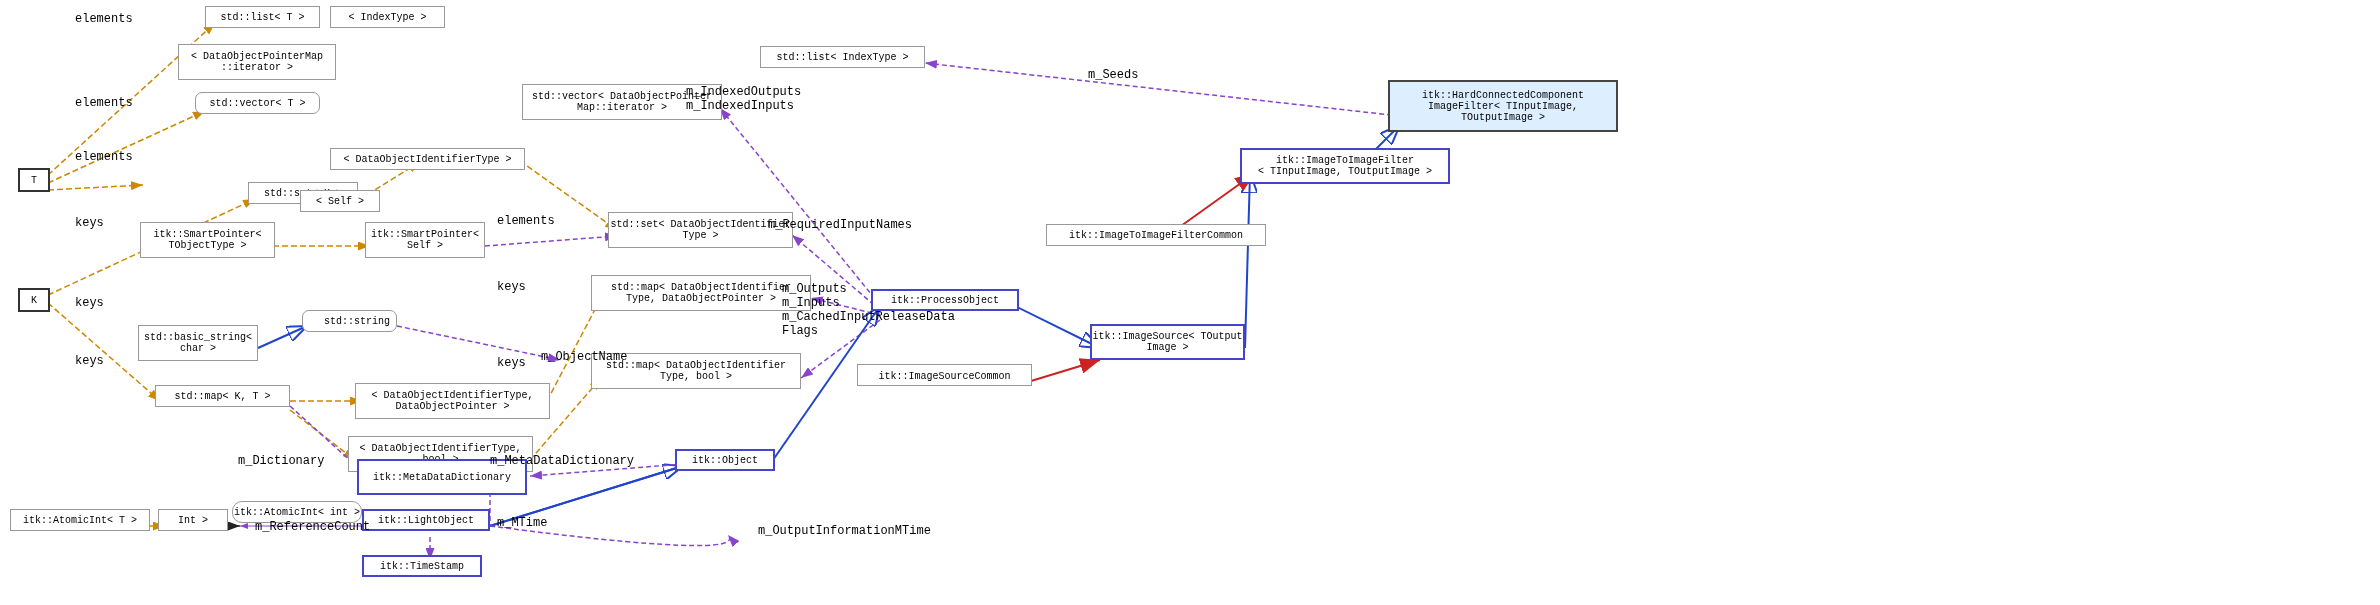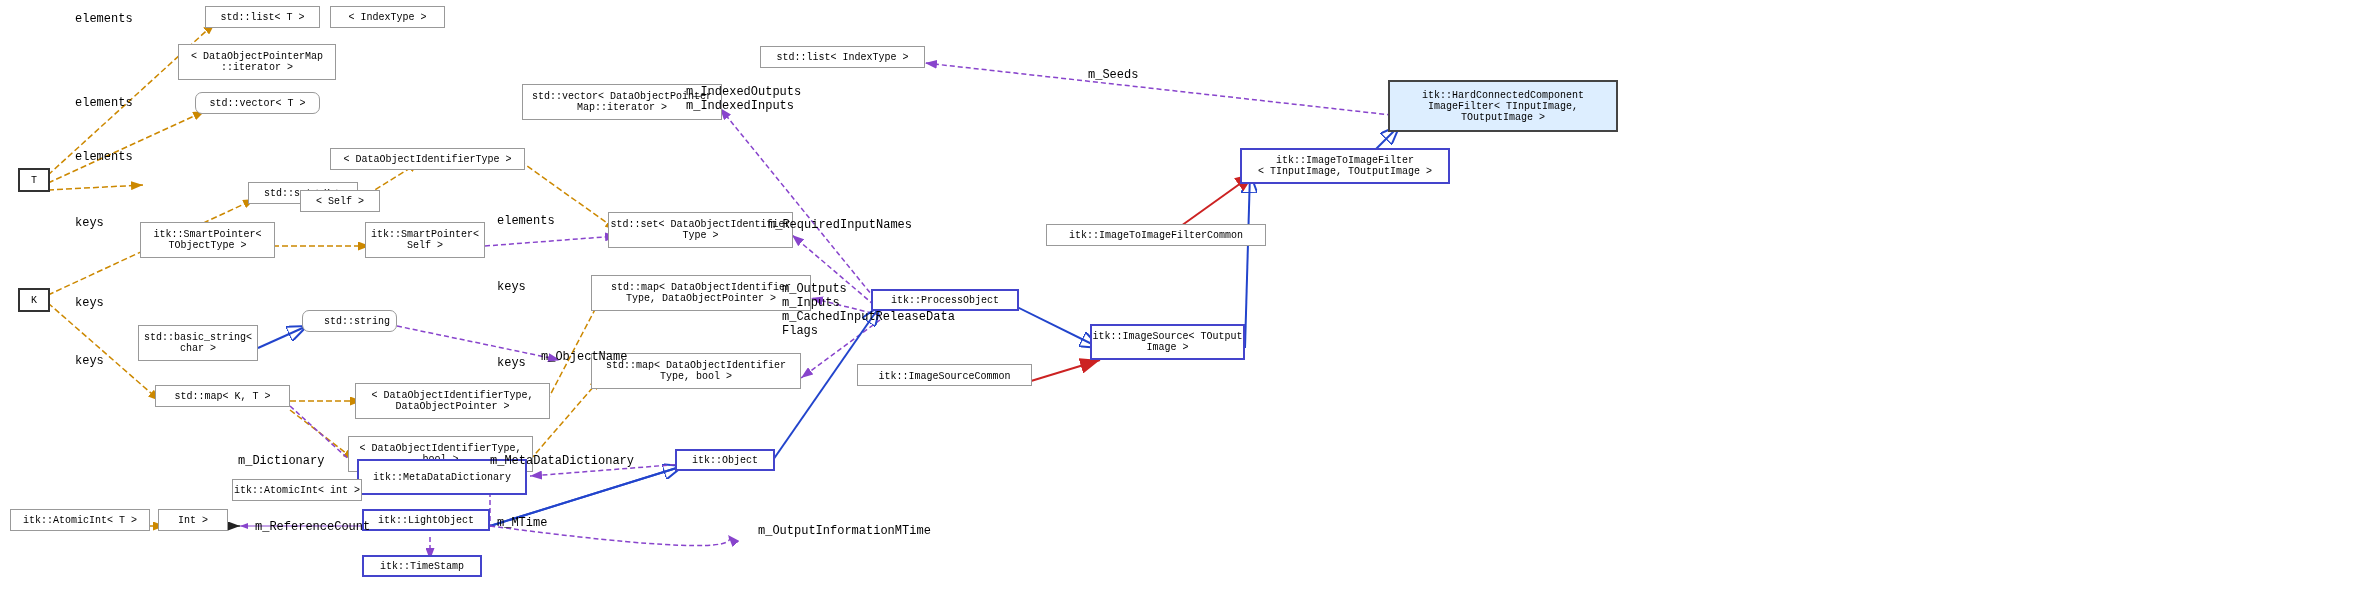--- a/index.html
+++ b/index.html
@@ -276,21 +276,21 @@
   </div>
 
   <div class="node" style="position:absolute;left:10px;top:509px;width:140px;height:22px;display:flex;align-items:center;justify-content:center;">
     <span>itk::AtomicInt&lt; T &gt;</span>
   </div>
 
   <div class="node" style="position:absolute;left:158px;top:509px;width:70px;height:22px;display:flex;align-items:center;justify-content:center;">
     <span>Int &gt;</span>
   </div>
 
-  <div class="node" style="position:absolute;left:232px;top:479px;width:130px;height:22px;display:flex;align-items:center;justify-content:center;">
+  <div class="node" style="position:absolute;left:232px;top:501px;width:130px;height:22px;display:flex;align-items:center;justify-content:center;border-radius:10px;">
     <span>itk::AtomicInt&lt; int &gt;</span>
   </div>
 
   <span class="label" style="left:75px;top:12px;">elements</span>
   <span class="label" style="left:75px;top:96px;">elements</span>
   <span class="label" style="left:75px;top:150px;">elements</span>
   <span class="label" style="left:75px;top:216px;">keys</span>
   <span class="label" style="left:75px;top:296px;">keys</span>
   <span class="label" style="left:75px;top:354px;">keys</span>
   <span class="label" style="left:497px;top:214px;">elements</span>

